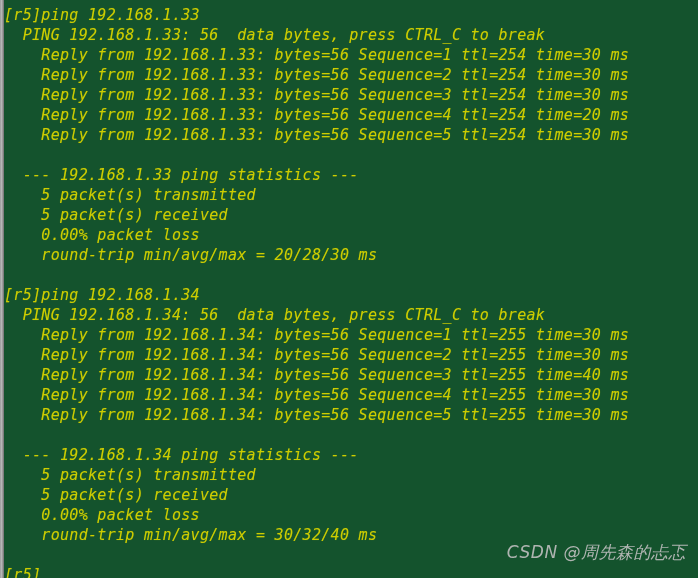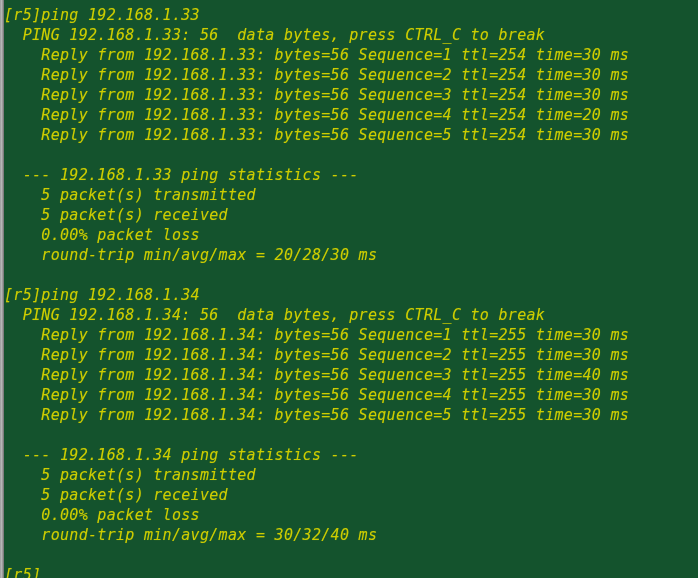--- a/index.html
+++ b/index.html
@@ -62,14 +62,15 @@
 </style>
 </head>
 <body>
 
 <div id="terminal-window">
 
   <div id="left-gutter"></div>
 
   <div id="terminal-output"><div class="term-line">[r5]ping 192.168.1.33</div><div class="term-line">  PING 192.168.1.33: 56  data bytes, press CTRL_C to break</div><div class="term-line">    Reply from 192.168.1.33: bytes=56 Sequence=1 ttl=254 time=30 ms</div><div class="term-line">    Reply from 192.168.1.33: bytes=56 Sequence=2 ttl=254 time=30 ms</div><div class="term-line">    Reply from 192.168.1.33: bytes=56 Sequence=3 ttl=254 time=30 ms</div><div class="term-line">    Reply from 192.168.1.33: bytes=56 Sequence=4 ttl=254 time=20 ms</div><div class="term-line">    Reply from 192.168.1.33: bytes=56 Sequence=5 ttl=254 time=30 ms</div><div class="term-line blank"></div><div class="term-line">  --- 192.168.1.33 ping statistics ---</div><div class="term-line">    5 packet(s) transmitted</div><div class="term-line">    5 packet(s) received</div><div class="term-line">    0.00% packet loss</div><div class="term-line">    round-trip min/avg/max = 20/28/30 ms</div><div class="term-line blank"></div><div class="term-line">[r5]ping 192.168.1.34</div><div class="term-line">  PING 192.168.1.34: 56  data bytes, press CTRL_C to break</div><div class="term-line">    Reply from 192.168.1.34: bytes=56 Sequence=1 ttl=255 time=30 ms</div><div class="term-line">    Reply from 192.168.1.34: bytes=56 Sequence=2 ttl=255 time=30 ms</div><div class="term-line">    Reply from 192.168.1.34: bytes=56 Sequence=3 ttl=255 time=40 ms</div><div class="term-line">    Reply from 192.168.1.34: bytes=56 Sequence=4 ttl=255 time=30 ms</div><div class="term-line">    Reply from 192.168.1.34: bytes=56 Sequence=5 ttl=255 time=30 ms</div><div class="term-line blank"></div><div class="term-line">  --- 192.168.1.34 ping statistics ---</div><div class="term-line">    5 packet(s) transmitted</div><div class="term-line">    5 packet(s) received</div><div class="term-line">    0.00% packet loss</div><div class="term-line">    round-trip min/avg/max = 30/32/40 ms</div><div class="term-line blank"></div><div class="term-line">[r5]</div></div>
 
+  <div id="csdn-watermark">CSDN @周先森的忐忑</div>
 
 </div>
 
 </body></html>

